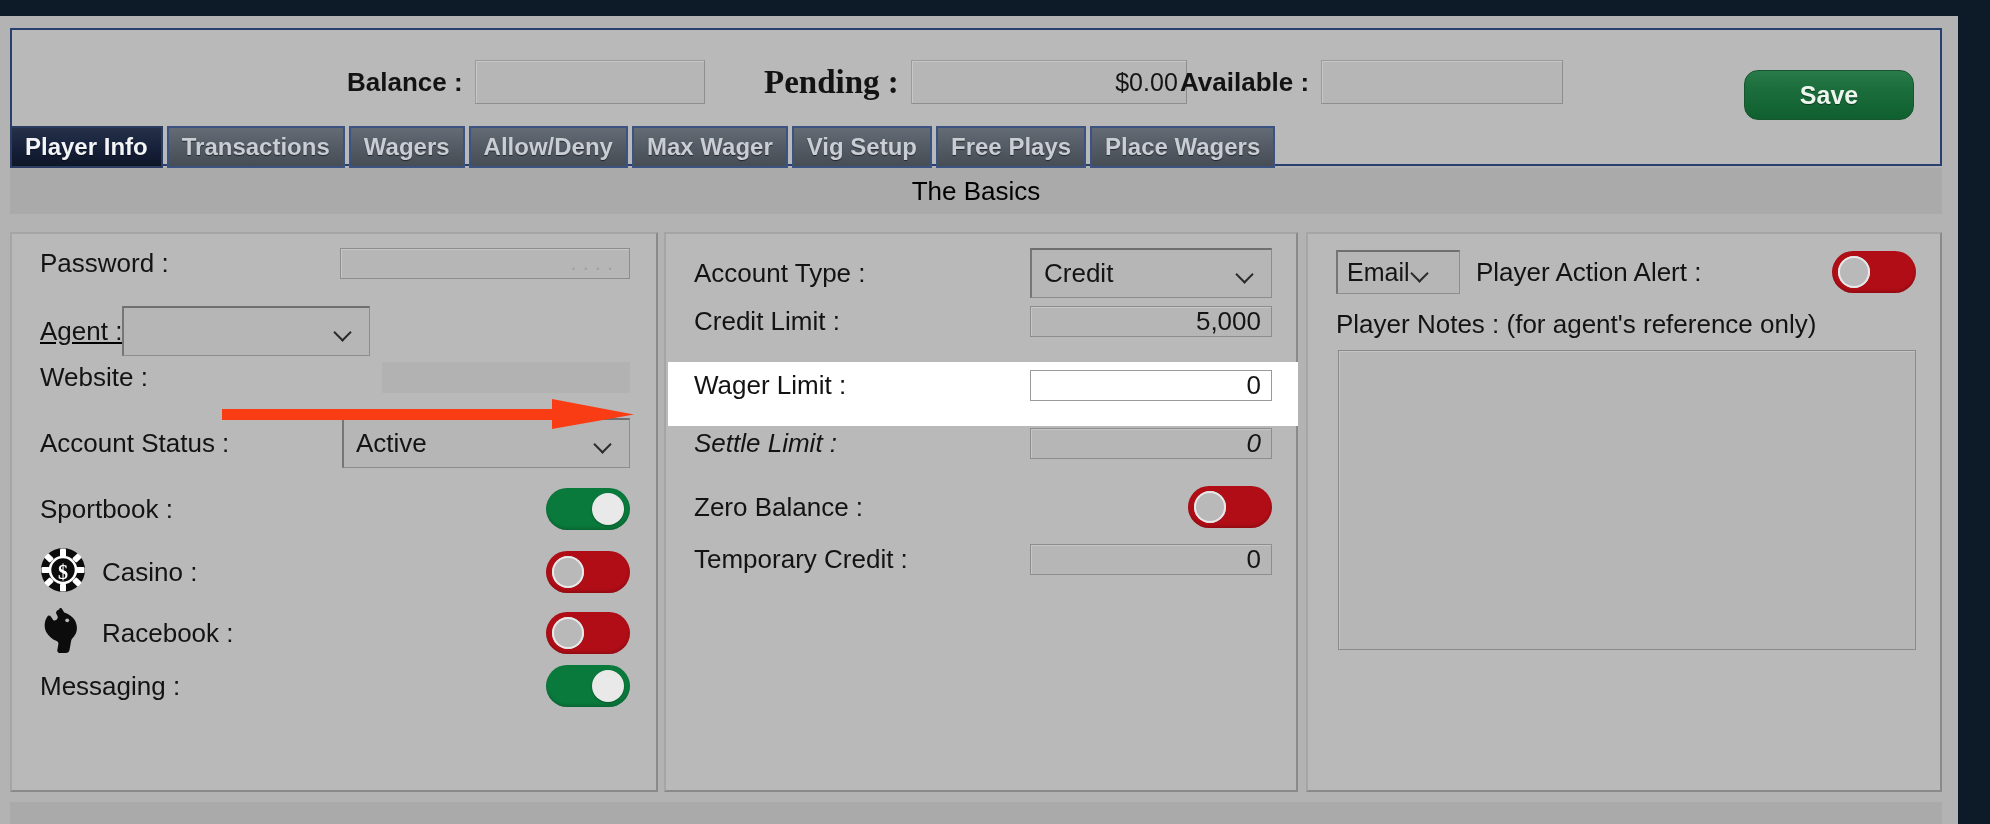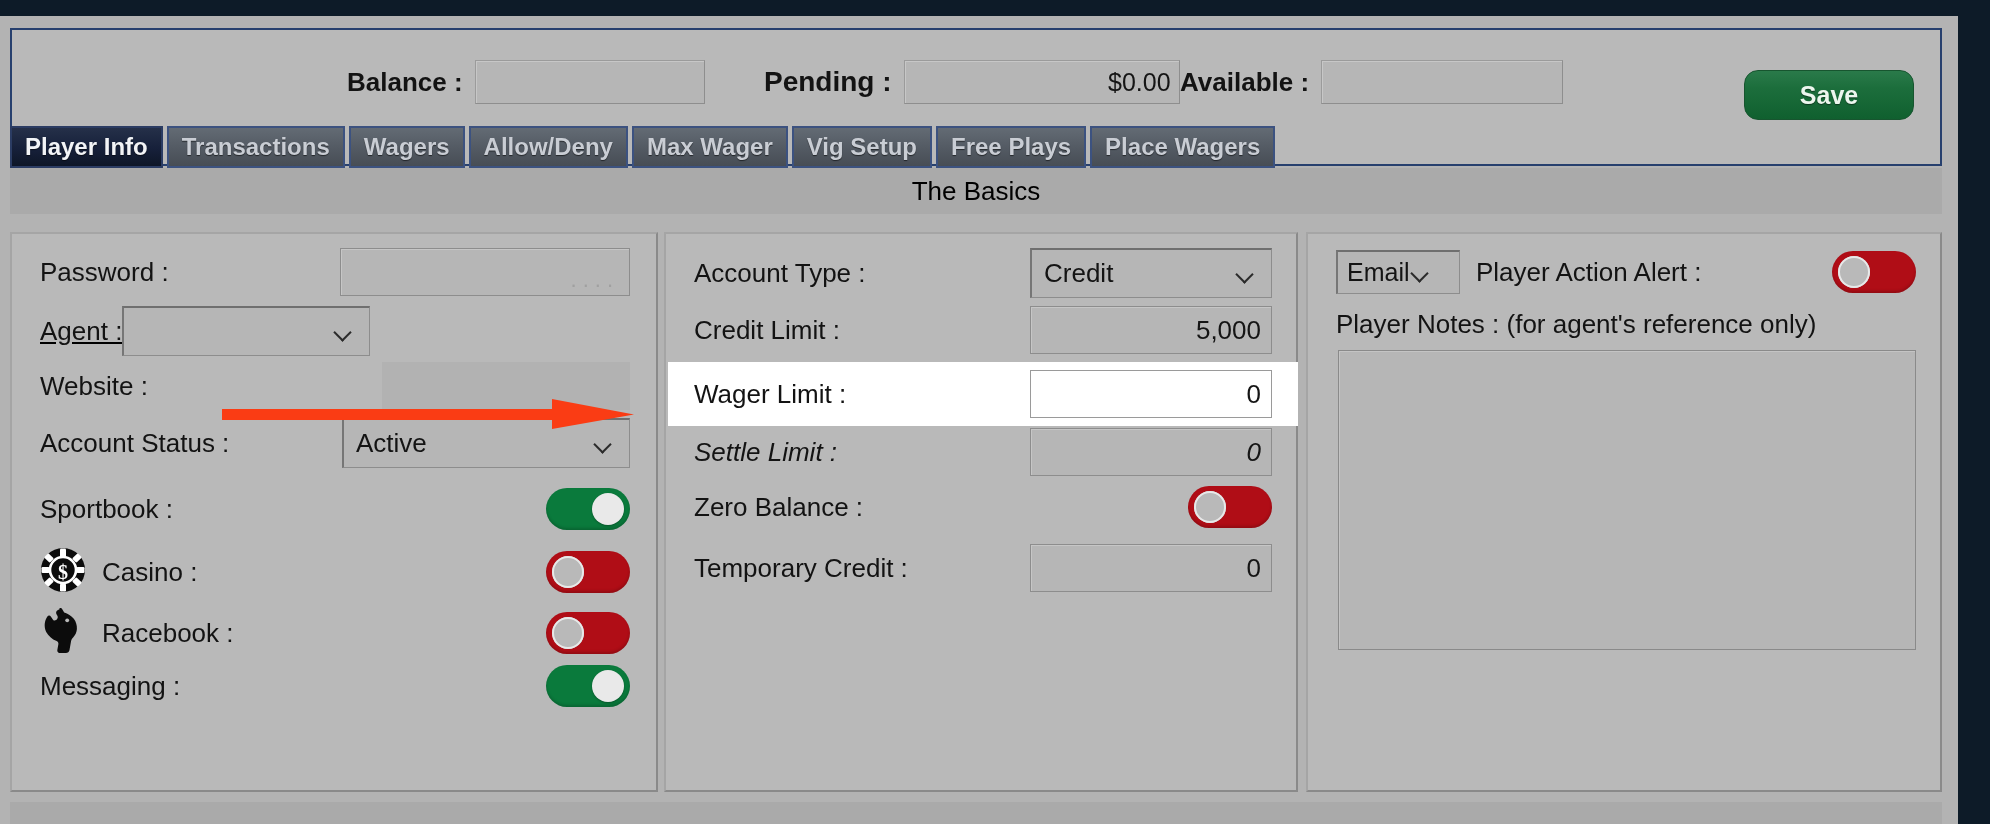--- a/index.html
+++ b/index.html
@@ -72,21 +72,21 @@
     border-top-color:#a5a5a5;border-left-color:#a5a5a5;
   }
   #panel-left{left:10px;width:648px;}
   #panel-center{left:664px;width:634px;}
   #panel-right{left:1306px;width:636px;}
 
   .row{position:absolute;display:flex;align-items:center;}
   .lbl{font-size:26px;color:#131313;white-space:nowrap;font-family:"Liberation Sans", sans-serif;}
 
   .inp{
-    box-sizing:border-box;height:48px;
+    box-sizing:border-box;height:31px;
     background:#b6b6b6;border:1px solid #8d8d8d;
     box-shadow:inset 1px 1px 0 #c6c6c6;
     font-size:26px;color:#151515;
     display:flex;align-items:center;justify-content:flex-end;
     padding-right:10px;font-family:"Liberation Sans", sans-serif;
   }
   .inp.plain{justify-content:flex-start;padding-left:10px;}
   .inp.flat{box-shadow:none;border-color:#969696;}
   .pw-dots{
     font-size:22px;color:#a0a0a0;letter-spacing:6px;line-height:1;
@@ -171,21 +171,21 @@
   <div class="page">
 
     <div class="header-card">
 
       <div class="fld" style="left:335px;top:30px;">
         <div class="lbl" style="font-weight:bold;font-size:26px;">Balance :</div>
         <div class="hdr-input" style="width:230px;margin-left:12px;"></div>
       </div>
 
       <div class="fld" style="left:752px;top:30px;">
-        <div class="lbl" style="font-weight:bold;font-size:28px;">Pending :</div>
+        <div class="lbl" style="font-weight:bold;font-size:33px;font-family:Liberation Serif, serif;">Pending :</div>
         <div class="hdr-input" style="width:276px;margin-left:12px;">$0.00</div>
       </div>
 
       <div class="fld" style="left:1168px;top:30px;">
         <div class="lbl" style="font-weight:bold;font-size:26px;">Available :</div>
         <div class="hdr-input" style="width:242px;margin-left:12px;"></div>
       </div>
 
       <div class="save-btn">Save</div>
     </div>

